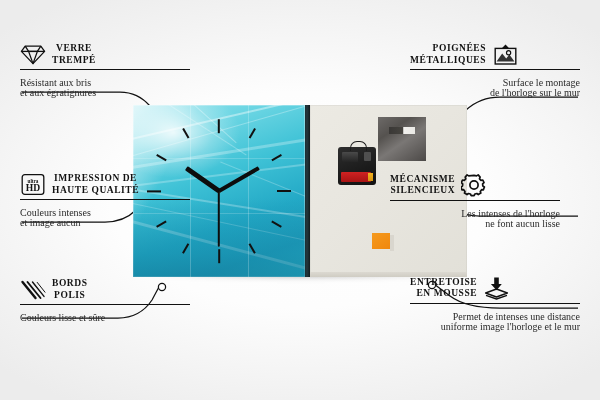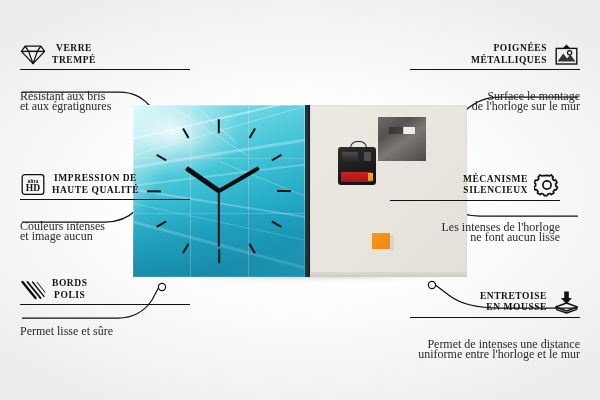--- a/index.html
+++ b/index.html
@@ -10,32 +10,32 @@
   }
   #stage{
     position:relative;width:600px;height:400px;
     background:
       radial-gradient(ellipse 70% 60% at 50% 50%, #ffffff 0%, #fdfdfd 45%, #f2f2f2 80%, #ececec 100%);
   }
   
   .feat{position:absolute;width:170px;}
   .feat .head{display:flex;align-items:center;gap:6px;}
   .feat.left .head{justify-content:flex-start;}
-  .feat.right .head{justify-content:flex-end;}
+  .feat.right .head{}
   .feat .title{
     font-family:"Liberation Serif", serif;
     font-weight:bold;font-size:9.5px;line-height:11.5px;
     letter-spacing:.55px;color:#121212;text-transform:uppercase;
   }
   .feat.left .title{text-align:center;}
   .feat.right .title{text-align:right;}
   .feat .rule{height:1px;background:#111;margin-top:3px;width:100%;}
   .feat .desc{
     font-family:"Liberation Serif", serif;
-    font-size:12px;line-height:10px;color:#2a2a2a;margin-top:21px;
+    font-size:10px;line-height:10px;color:#2a2a2a;margin-top:8px;
   }
   .feat.left .desc{text-align:left;}
   .feat.right .desc{text-align:right;}
   .ico{flex:0 0 auto;display:block;}
 
   
   #lines{position:absolute;left:0;top:0;width:600px;height:400px;pointer-events:none;}
 
   
   #product{position:absolute;left:133px;top:105px;width:334px;height:172px;}
@@ -243,21 +243,21 @@
           <path d="M17.2,3.4 L25,13.2" stroke-width="1"></path>
         </g>
       </svg>
       <div class="title">
         <div>BORDS</div>
         <div>POLIS</div>
       </div>
     </div>
     <div class="rule"></div>
     <div class="desc">
-      <div>Permet lisse et sûre</div>
+      <div>Couleurs lisse et sûre</div>
     </div>
   </div>
 
   <div class="feat right" style="left:410px;top:43px;">
     <div class="head">
       <div class="title">
         <div>POIGNÉES</div>
         <div>MÉTALLIQUES</div>
       </div>
       <svg class="ico" width="27" height="23" viewBox="0 0 27 23">
@@ -287,34 +287,34 @@
         </g>
       </svg>
     </div>
     <div class="rule"></div>
     <div class="desc">
       <div>Les intenses de l'horloge</div>
       <div>ne font aucun lisse</div>
     </div>
   </div>
 
-  <div class="feat right" style="left:410px;top:290px;">
+  <div class="feat right" style="left:410px;top:276px;">
     <div class="head">
       <div class="title">
         <div>ENTRETOISE</div>
         <div>EN MOUSSE</div>
       </div>
       <svg class="ico" width="27" height="24" viewBox="0 0 27 24">
         <path d="M11.2,1.6 h4.6 v6.4 h3.0 L13.5,14.2 L7.9,8.0 h3.3 z" fill="#111"></path>
         <g fill="none" stroke="#111" stroke-width="1.35" stroke-linejoin="round">
           <path d="M13.5,13.0 L24.4,17.0 L13.5,21.0 L2.6,17.0 Z"></path>
           <path d="M3.0,19.3 L13.5,23.0 L24.0,19.3"></path>
         </g>
       </svg>
     </div>
     <div class="rule"></div>
     <div class="desc">
       <div>Permet de intenses une distance</div>
-      <div>uniforme entre l'horloge et le mur</div>
+      <div>uniforme image l'horloge et le mur</div>
     </div>
   </div>
 
 </div>
 
 </body></html>

